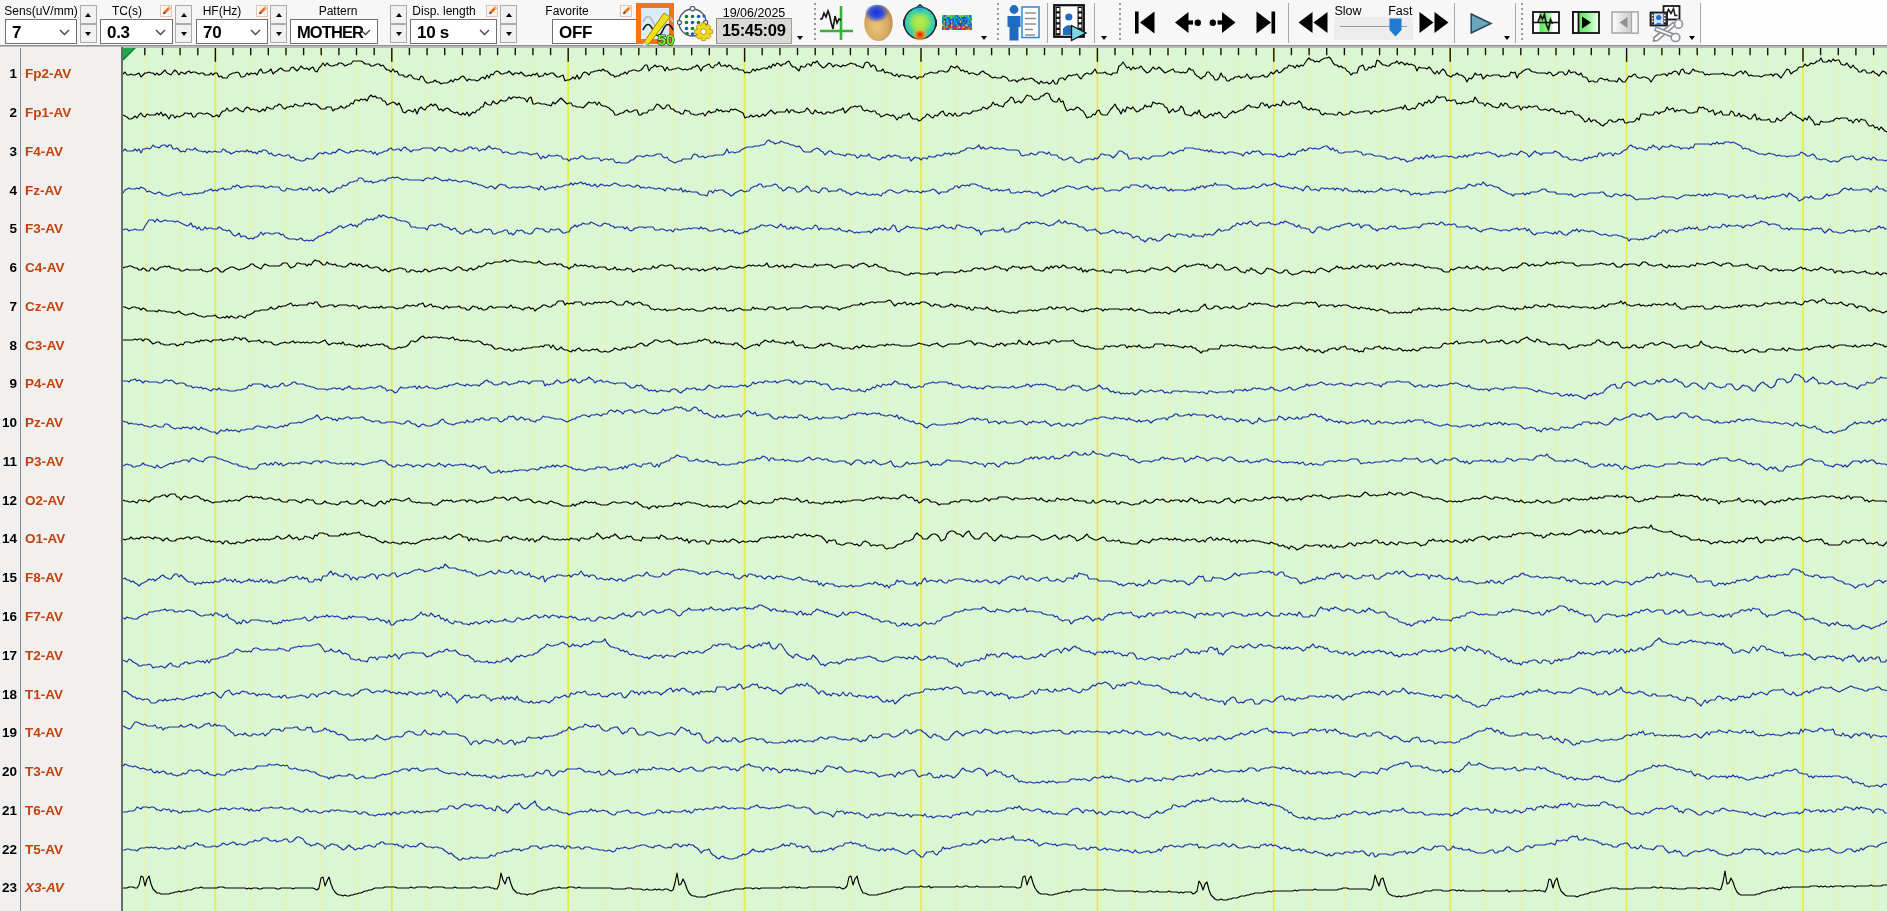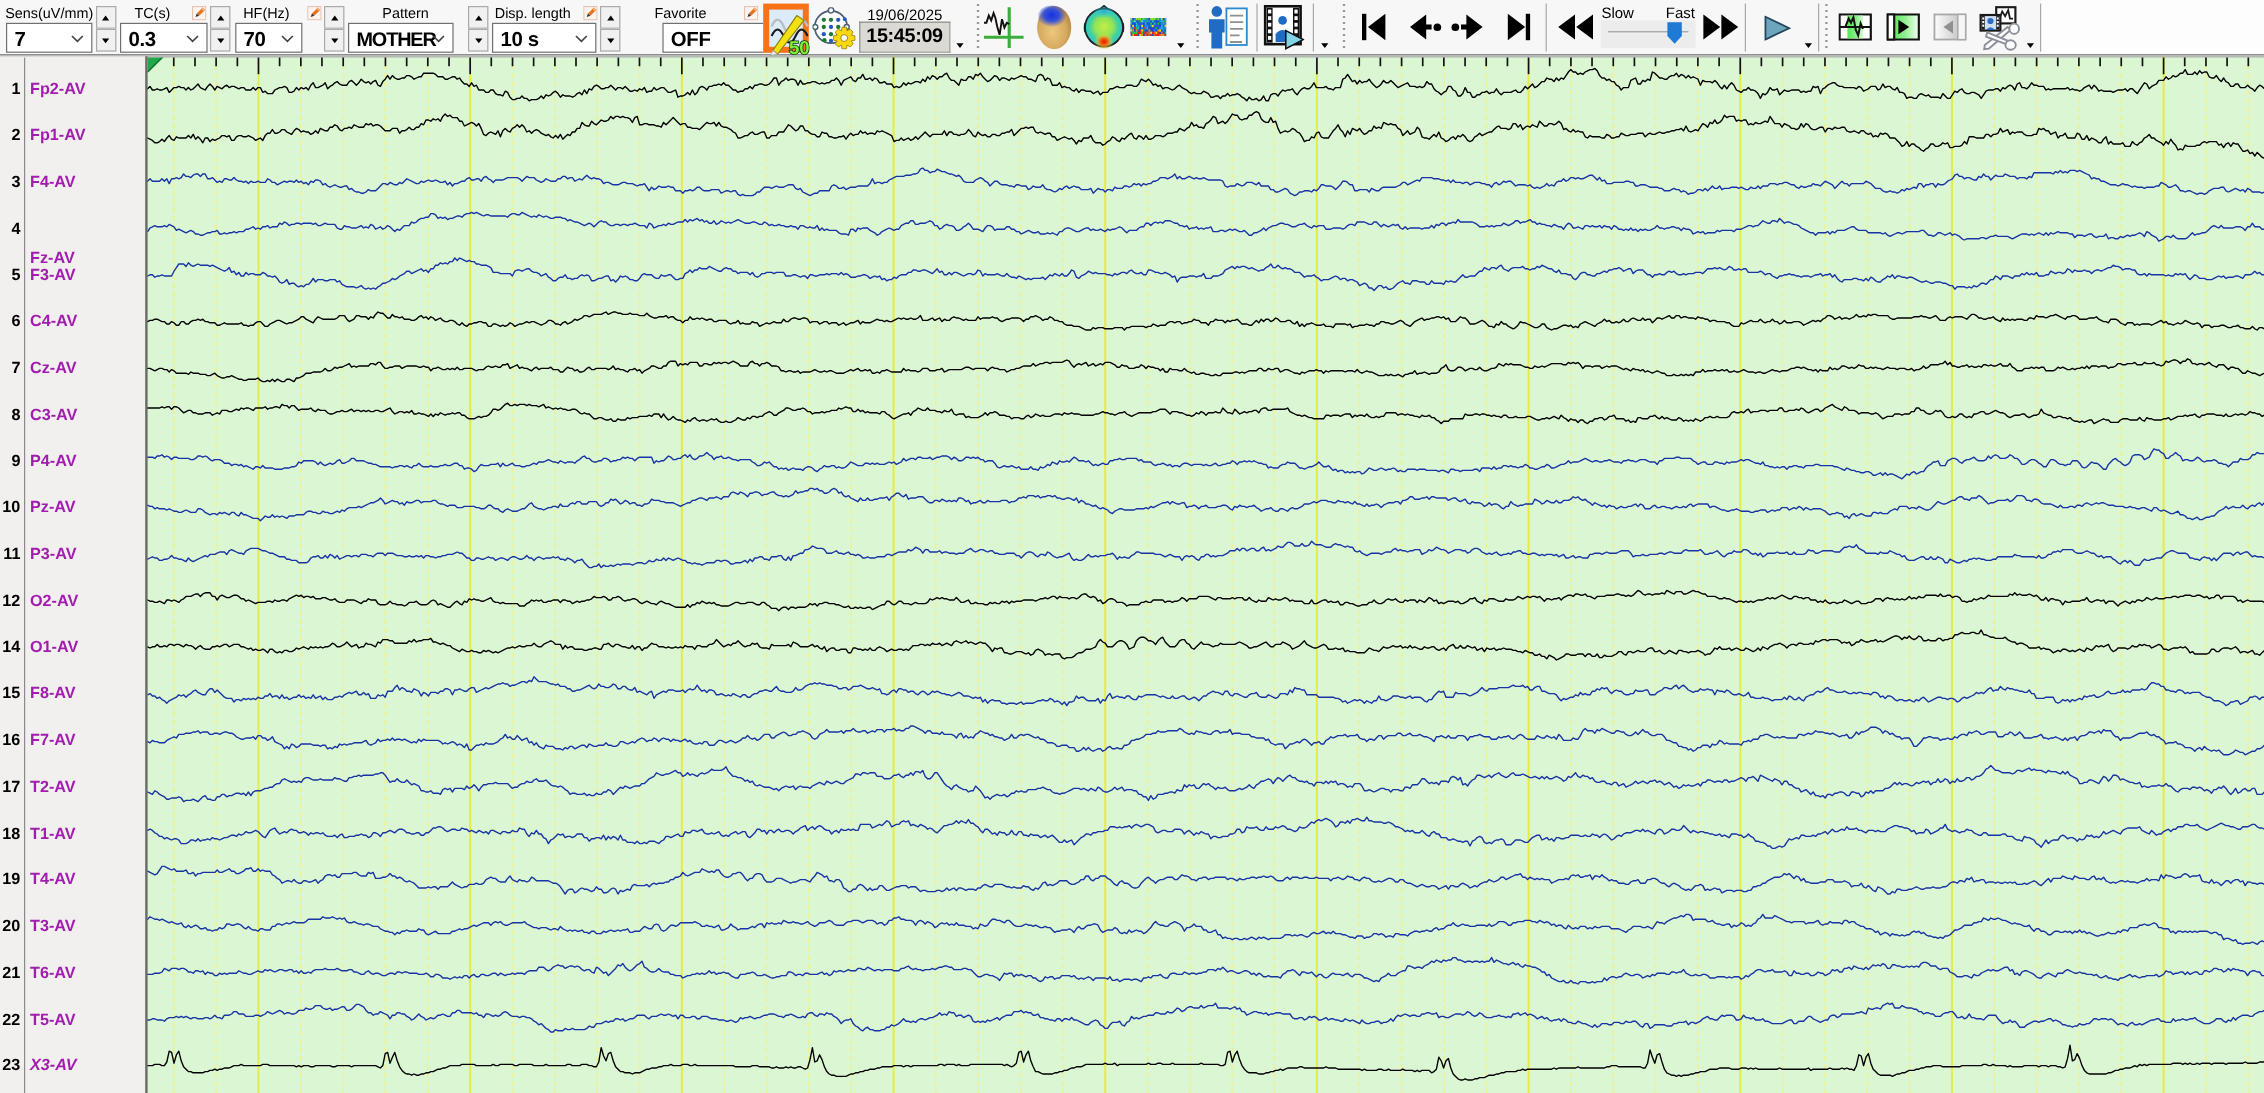--- a/index.html
+++ b/index.html
@@ -3,21 +3,21 @@
 * { margin:0; padding:0; box-sizing:border-box; }
 html,body { width:1887px; height:911px; overflow:hidden; font-family:"Liberation Sans",sans-serif; }
 #root { position:relative; width:1887px; height:911px; background:#daf6d2; }
 #toolbar { position:absolute; left:0; top:0; width:1887px; height:45px; background:#f7f7f7; }
 #tbright { position:absolute; left:1701px; top:0; width:186px; height:45px; background:#fdfdfd; }
 #tbline { position:absolute; left:0; top:44.5px; width:1887px; height:3px; background:linear-gradient(#8e8e8e 0 1.2px, #b5bab5 1.2px 100%); }
 #sidebar { position:absolute; left:0; top:47px; width:121px; height:864px; background:#f1f0ee; }
 #sideline { position:absolute; left:19.5px; top:48px; width:1.2px; height:863px; background:#8a8a8a; }
 #sideborder { position:absolute; left:121px; top:47px; width:2px; height:864px; background:#6a6a6a; }
 .chnum { position:absolute; left:0; width:17px; text-align:right; font-weight:bold; font-size:13.5px; color:#000; }
-.chname { position:absolute; left:25px; font-weight:bold; font-size:13.5px; color:#a21caf; }
+.chname { position:absolute; left:25px; font-weight:bold; font-size:13.5px; color:#c2410c; }
 .tlabel { position:absolute; top:3.5px; text-align:center; font-size:12px; color:#000; }
 .combo { position:absolute; top:19px; height:25px; background:#fff; border:1px solid #707070; }
 .cval { position:absolute; left:6px; top:3.5px; font-weight:bold; font-size:17px; line-height:17px; letter-spacing:-0.3px; color:#000; white-space:nowrap; }
 .chev { position:absolute; right:6px; top:9px; }
 .spin { position:absolute; width:17px; height:18.5px; background:#f1f1f1; border:1px solid #ababab; }
 .sarr { position:absolute; left:4.5px; width:0; height:0; border-left:3px solid transparent; border-right:3px solid transparent; }
 .sarr.up { top:6.5px; border-bottom:4px solid #000; }
 .sarr.dn { top:6.5px; border-top:4px solid #000; }
 .dda { position:absolute; width:0; height:0; border-left:3.5px solid transparent; border-right:3.5px solid transparent; border-top:4.5px solid #000; }
 .vsep { position:absolute; top:3px; width:1.2px; height:40px; background:#a8a8a8; }
@@ -208,21 +208,21 @@
 <div id="sidebar"></div>
 <div id="sideline"></div>
 <div id="sideborder"></div>
 <div class="chnum" style="top:66px">1</div>
     <div class="chname" style="top:66px;">Fp2-AV</div>
 <div class="chnum" style="top:105px">2</div>
     <div class="chname" style="top:105px;">Fp1-AV</div>
 <div class="chnum" style="top:144px">3</div>
     <div class="chname" style="top:144px;">F4-AV</div>
 <div class="chnum" style="top:183px">4</div>
-    <div class="chname" style="top:183px;margin-top:24px;">Fz-AV</div>
+    <div class="chname" style="top:183px;">Fz-AV</div>
 <div class="chnum" style="top:221px">5</div>
     <div class="chname" style="top:221px;">F3-AV</div>
 <div class="chnum" style="top:260px">6</div>
     <div class="chname" style="top:260px;">C4-AV</div>
 <div class="chnum" style="top:299px">7</div>
     <div class="chname" style="top:299px;">Cz-AV</div>
 <div class="chnum" style="top:338px">8</div>
     <div class="chname" style="top:338px;">C3-AV</div>
 <div class="chnum" style="top:376px">9</div>
     <div class="chname" style="top:376px;">P4-AV</div>
@@ -280,21 +280,21 @@
         <polygon points="4.7,7.6 7.5,7.6 6.1,10.4" fill="#303030"></polygon>
       </g>
     </svg>
 <div class="spin" style="left:175px;top:5px">
       <div class="sarr up"></div>
     </div>
     <div class="spin" style="left:175px;top:24px">
       <div class="sarr dn"></div>
     </div>
 <div class="tlabel" style="left:162px;width:120px;">HF(Hz)</div>
-<div class="combo" style="left:196px;width:56px;">
+<div class="combo" style="left:196px;width:72px;">
       <span class="cval">70</span>
       <svg class="chev" width="11" height="7" viewBox="0 0 11 7">
         <polyline points="1,1 5.5,5.5 10,1" fill="none" stroke="#444" stroke-width="1.4"></polyline>
       </svg>
     </div>
 <svg style="position:absolute;left:255.5px;top:5px" width="12" height="12" viewBox="0 0 12 12">
       <rect x="0.5" y="0.5" width="11" height="11" fill="#fdf4ef" stroke="#e4bfae" stroke-width="0.9"></rect>
       <g transform="rotate(45 6 6)">
         <rect x="4.7" y="0.6" width="2.8" height="7.0" fill="#e8731f"></rect>
         <rect x="4.7" y="0.6" width="2.8" height="1.7" fill="#f4b277"></rect>

